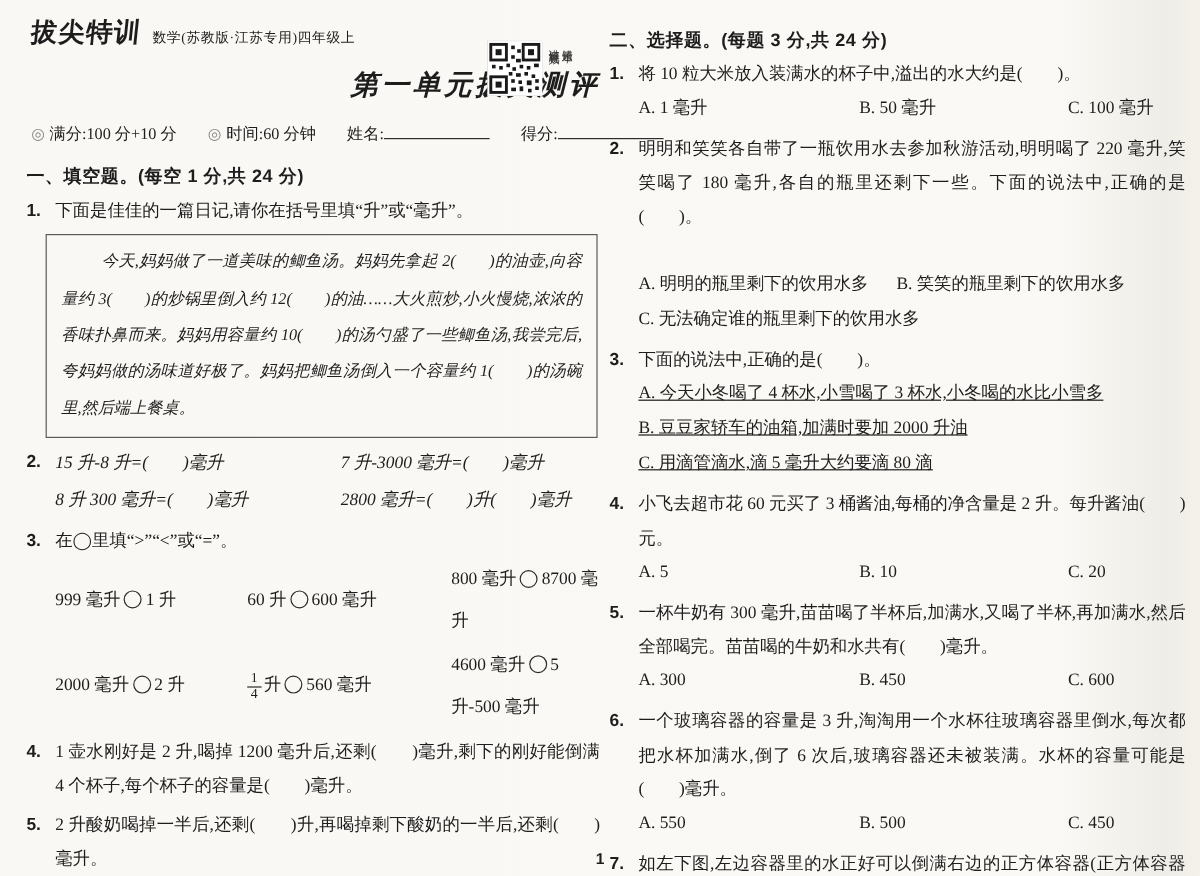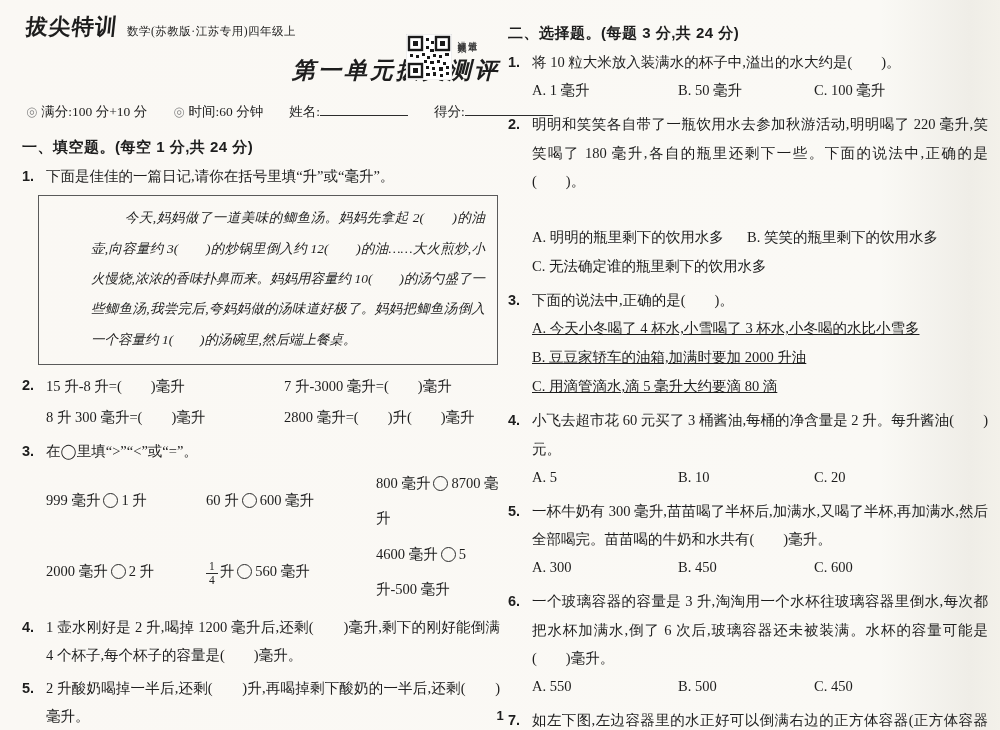--- a/index.html
+++ b/index.html
@@ -46,34 +46,34 @@
     font-weight:700; font-size:15px; margin-top:17px;
     font-family:"Liberation Sans","DejaVu Sans",sans-serif; letter-spacing:.5px;
   }
   .q { display:flex; font-size:14.5px; line-height:1.95; margin-top:5px; }
   .qno { flex:none; width:24px; font-weight:700; font-family:"Liberation Sans","DejaVu Sans",sans-serif; }
   .qtext { flex:1; text-align:justify; }
   .diary-box {
     border:1.2px solid #5a5a5a; margin:5px 2px 6px 16px; padding:7px 12px 9px;
     font-size:13.5px; line-height:2.25; font-style:italic; text-align:justify;
   }
-  .diary-box p { text-indent:2.5em;margin-left:40px; }
-
-  .fill-grid2 { display:grid; grid-template-columns:238px 1fr; margin-left:24px; font-size:14.5px; line-height:2.1; }
+  .diary-box p { text-indent:2.5em; }
+
+  .fill-grid2 { display:grid; grid-template-columns:238px 1fr; margin-left:24px; font-size:14.5px; line-height:2.1;font-style:italic; }
   .cmp-grid { display:grid; grid-template-columns:160px 170px 1fr; margin-left:24px; font-size:14.5px; line-height:2.45; align-items:center; }
   .cmp-circle {
     display:inline-block; width:15px; height:15px; border:1.2px solid #2c2c2c;
     border-radius:50%; vertical-align:-3px; margin:0 3px;
   }
   .frac { display:inline-flex; flex-direction:column; align-items:center; vertical-align:middle; line-height:1.1; font-size:11.5px; margin-right:2px; }
   .frac .num { border-bottom:1px solid #2c2c2c; padding:0 3px; }
 
   
   .opts { margin-left:24px; font-size:14.5px; line-height:2.0; }
-  .o3 { display:grid; grid-template-columns:146px 136px 1fr; }
+  .o3 { display:grid; grid-template-columns:146px 136px 1fr;gap:38px; }
   .o2 { display:grid; grid-template-columns:215px 1fr;margin-top:28px; }
   .ostack div { display:block;text-decoration:underline; }
 
   .footer-pagenum {
     position:absolute; left:0; right:0; bottom:7px; text-align:center;
     font-size:13px; font-weight:700; font-family:"Liberation Sans","DejaVu Sans",sans-serif;
   }
   svg { display:block; }
 </style>
 </head>

